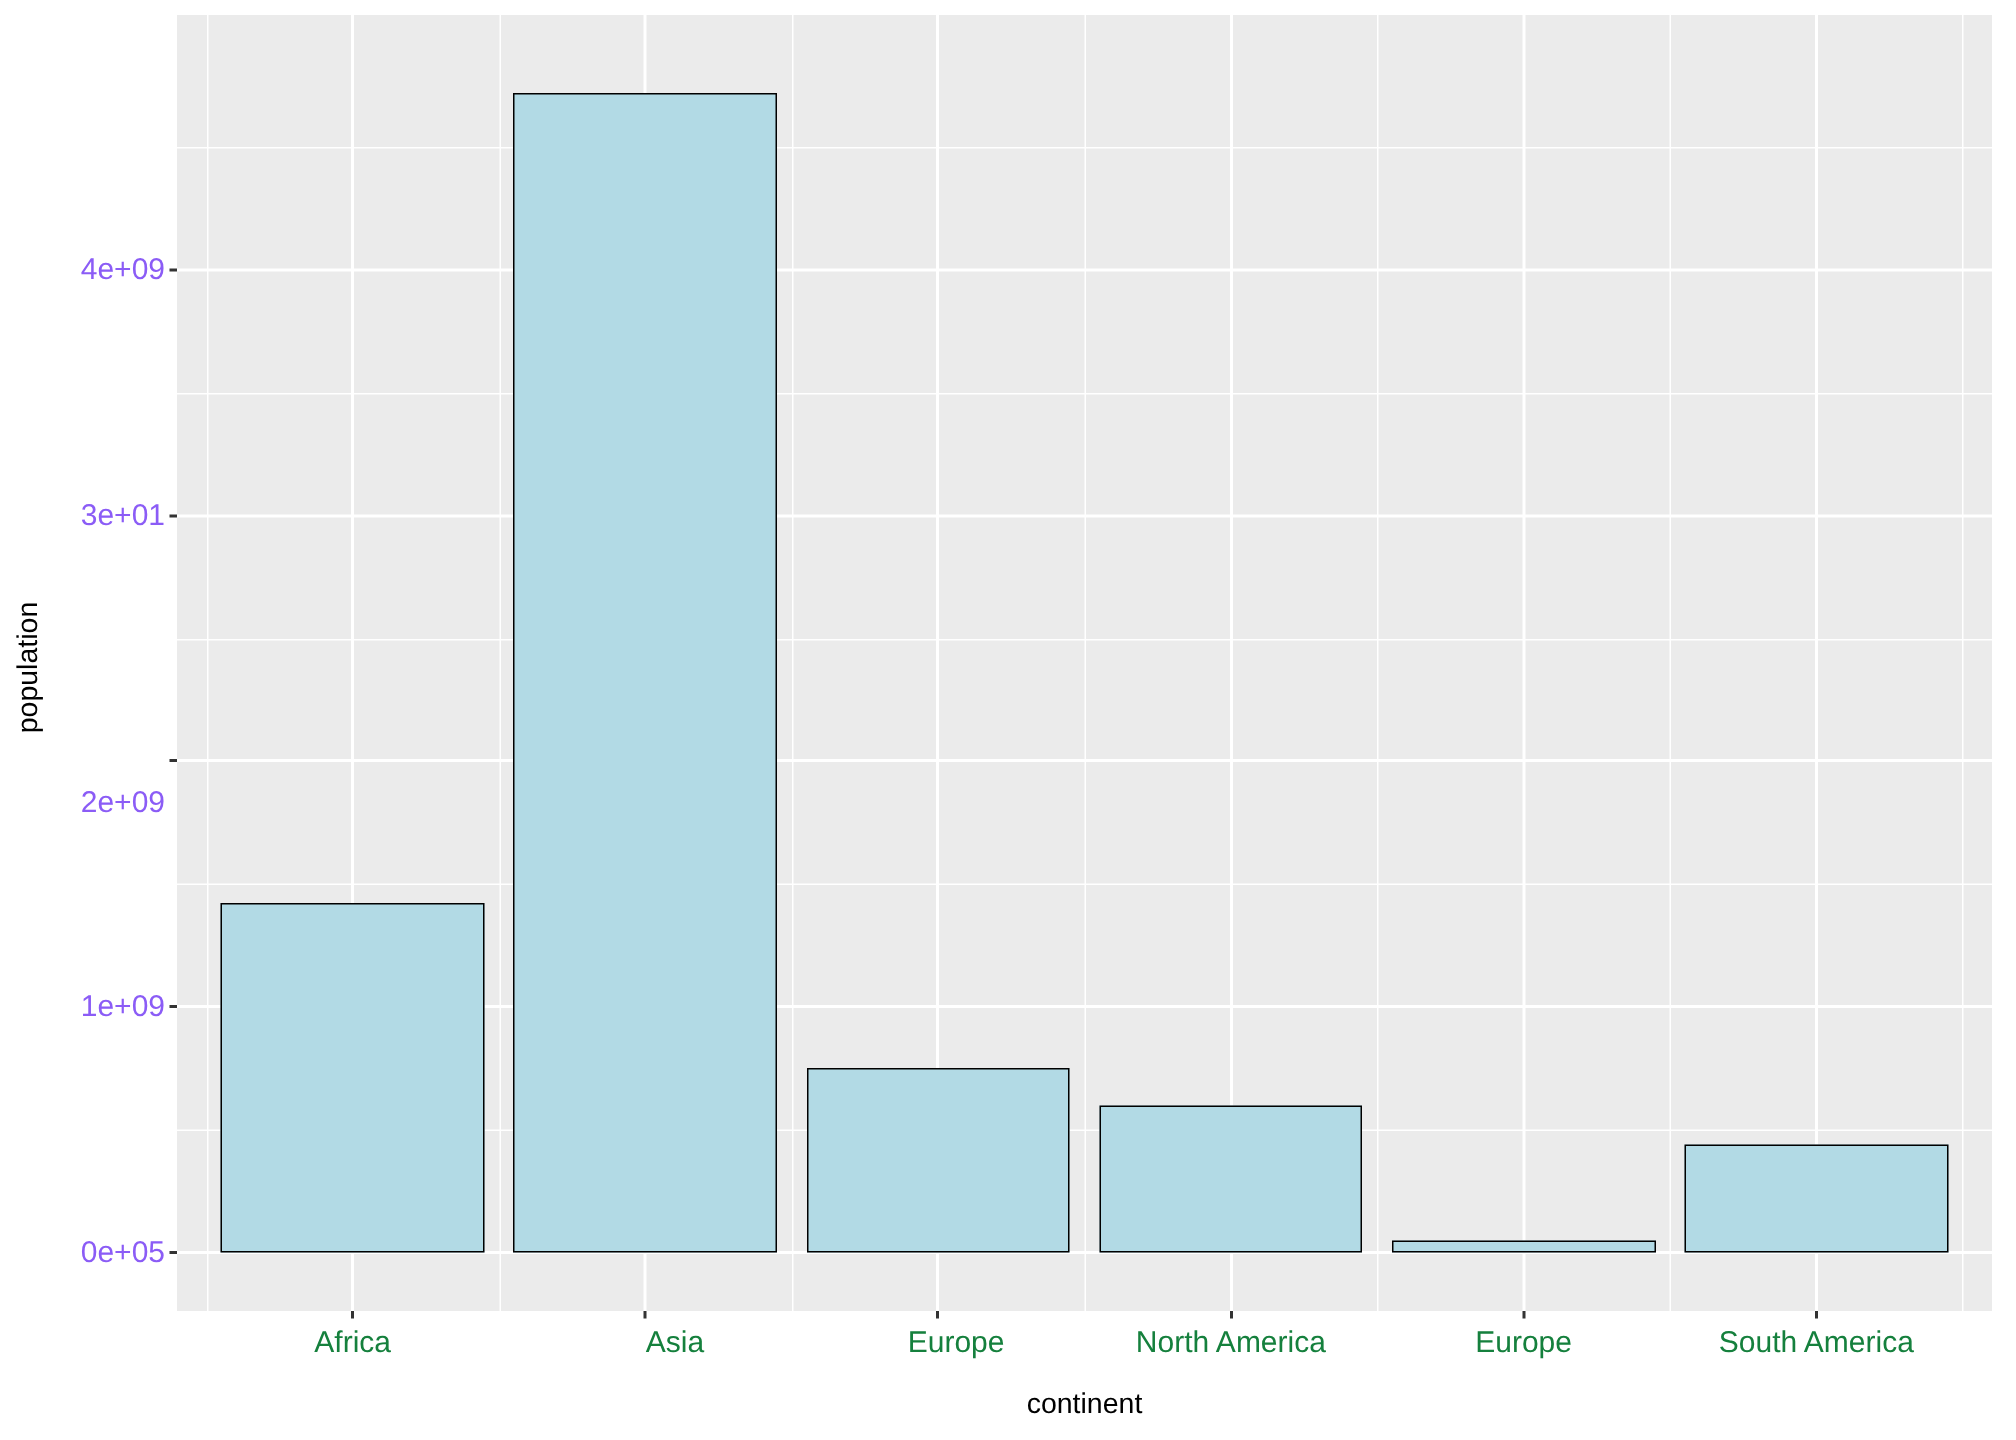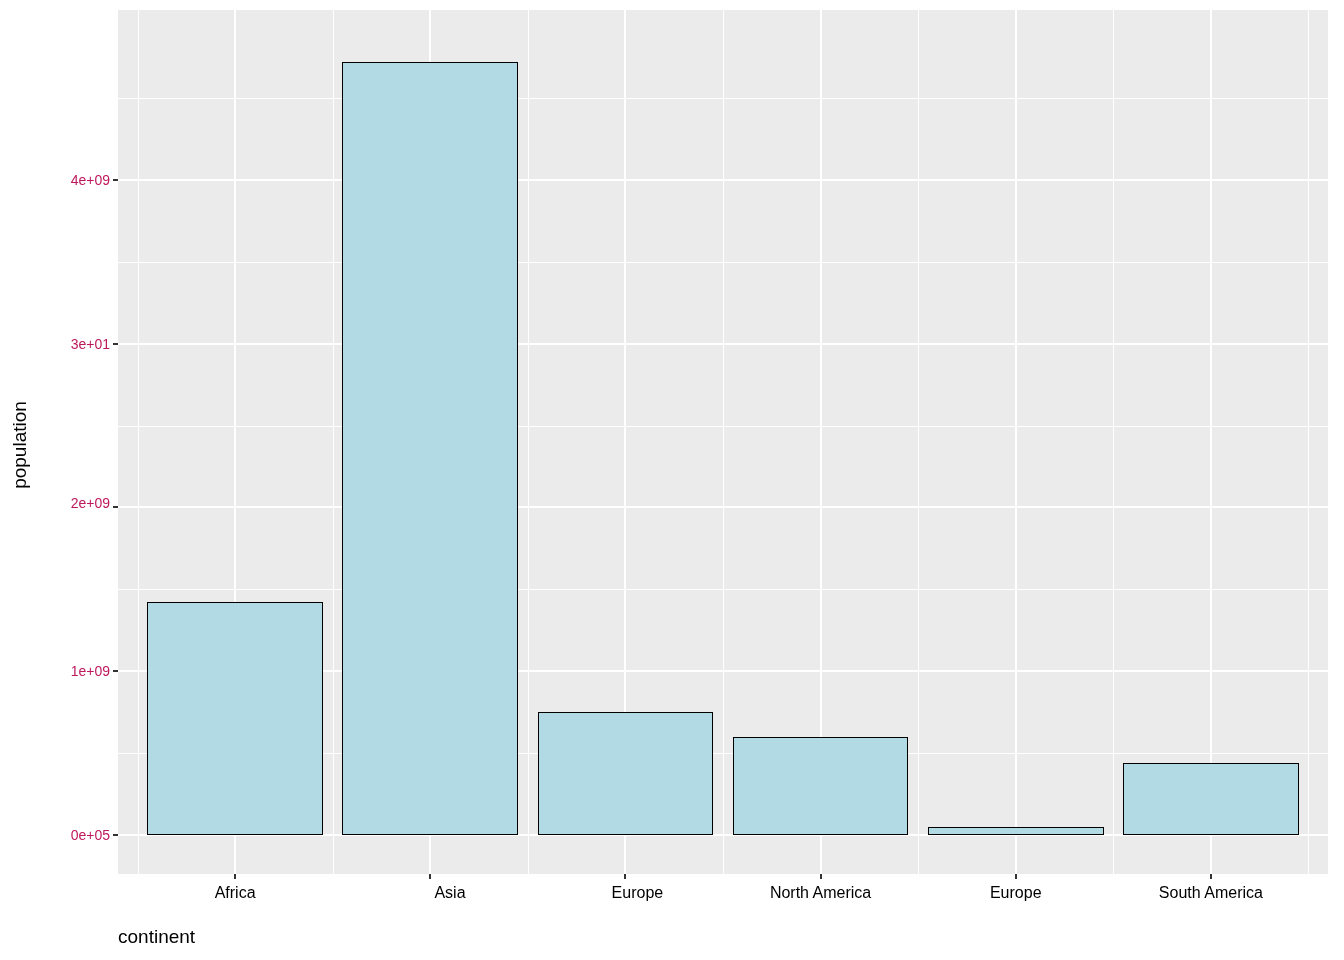--- a/index.html
+++ b/index.html
@@ -30,20 +30,21 @@
     transform: rotate(-90deg);
     white-space: nowrap;
     font-size: 19px;
     color: #000;
   }
   .x-axis-title {
     position: absolute;
     left: 118px;
     width: 1210px;
     top: 926px;
+    text-align: center;
     font-size: 19px;
     color: #000;
   }
   .plot-panel {
     position: absolute;
     left: 118px;
     top: 10px;
     width: 1210px;
     height: 864px;
     background: #ebebeb;
@@ -69,38 +70,38 @@
     position: absolute;
     background: #b2dae5;
     border: 1px solid #000;
     box-sizing: border-box;
   }
   .y-tick-label {
     position: absolute;
     right: 1234px;
     width: 80px;
     text-align: right;
-    font-size: 14px;
-    color: #be185d;
+    font-size: 20px;
+    color: #8b5cf6;
     line-height: 16px;
     margin-top: -8px;
   }
   .y-tick-mark {
     position: absolute;
     left: 113px;
     width: 5px;
     height: 2px;
     margin-top: -1px;
     background: #333333;
   }
   .x-tick-label {
     position: absolute;
     top: 884px;
-    font-size: 16px;
-    color: #000000;
+    font-size: 20px;
+    color: #15803d;
     text-align: center;
     transform: translateX(-50%);
     white-space: nowrap;
   }
   .x-tick-mark {
     position: absolute;
     top: 874px;
     width: 2px;
     margin-left: -1px;
     height: 5px;
@@ -149,21 +150,21 @@
     </div>
 
   <div class="x-axis-title">
     <span>continent</span>
   </div>
 
 <div class="y-tick-label" style="top: 834.727px;">0e+05</div>
     <div class="y-tick-mark" style="top: 834.727px;"></div>
     <div class="y-tick-label" style="top: 671.091px;">1e+09</div>
     <div class="y-tick-mark" style="top: 671.091px;"></div>
-    <div class="y-tick-label" style="top: 503px; text-align: right;">2e+09</div>
+    <div class="y-tick-label" style="top: 535px; text-align: right;">2e+09</div>
     <div class="y-tick-mark" style="top: 507.455px;"></div>
     <div class="y-tick-label" style="top: 343.818px;">3e+01</div>
     <div class="y-tick-mark" style="top: 343.818px;"></div>
     <div class="y-tick-label" style="top: 180.182px;">4e+09</div>
     <div class="y-tick-mark" style="top: 180.182px;"></div>
     <div class="x-tick-label" style="left: 235.097px;">Africa</div>
     <div class="x-tick-mark" style="left: 235.097px;"></div>
     <div class="x-tick-label" style="left: 450px;">Asia</div>
     <div class="x-tick-mark" style="left: 430.258px;"></div>
     <div class="x-tick-label" style="left: 625.419px; margin-left: 12px;">Europe</div>

